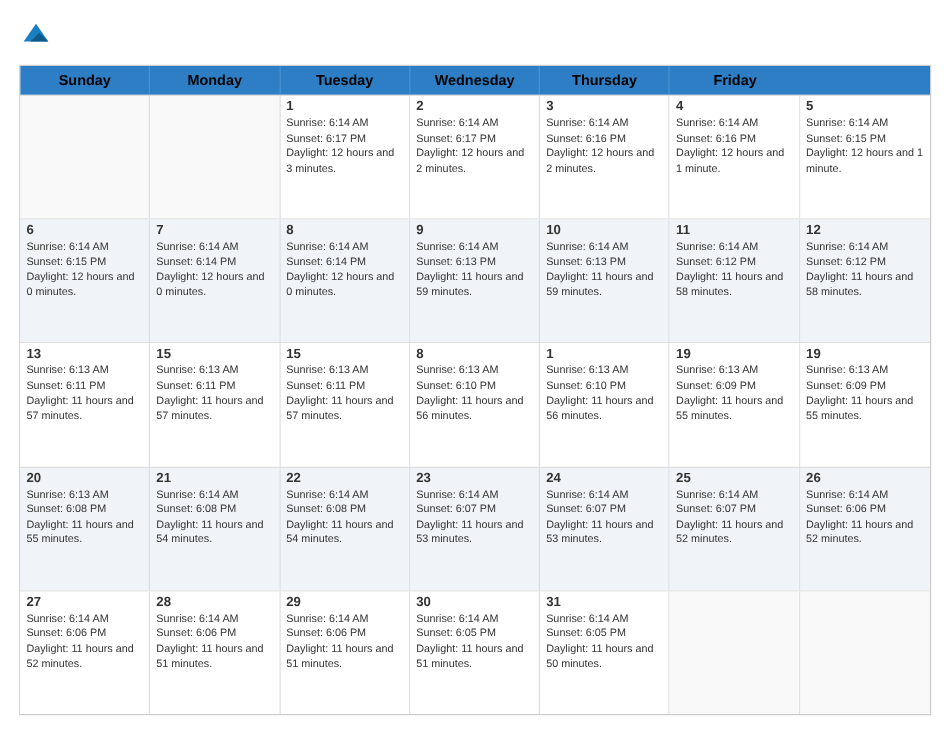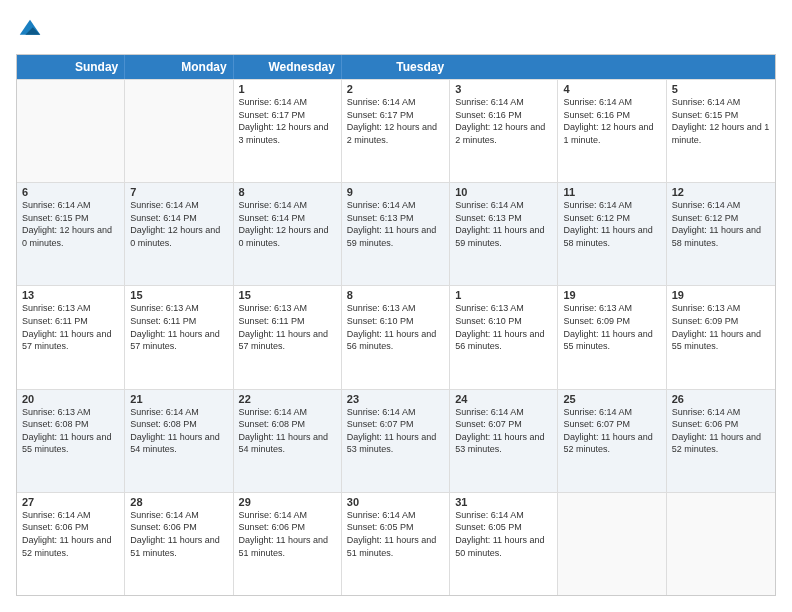--- a/index.html
+++ b/index.html
@@ -61,25 +61,25 @@
       display: flex;
       flex-direction: column;
       border: 1px solid #ccc;
     }
     .cal-header-row {
       display: grid;
       grid-template-columns: repeat(7, 1fr);
       background: #2d7ec4;
     }
     .cal-header-cell {
-      color: #ffffff;
+      color: #000000;
       font-size: 12px;
       font-weight: bold;
       padding: 5px 6px;
-      text-align: right;
+      text-align: center;
       border-right: 1px solid #4a90d0;
     }
     .cal-header-cell:last-child { border-right: none; }
     .cal-body {
       flex: 1;
       display: flex;
       flex-direction: column;
     }
     .cal-row {
       display: grid;
@@ -135,22 +135,24 @@
     <div class="title-block">
       <div class="calendar-title"></div>
       <div class="calendar-subtitle"></div>
     </div>
   </div>
 
   <div class="calendar">
     <div class="cal-header-row">
     <div class="cal-header-cell">Sunday</div>
         <div class="cal-header-cell">Monday</div>
+        <div class="cal-header-cell">Tuesday</div>
         <div class="cal-header-cell">Wednesday</div>
-        <div class="cal-header-cell">Tuesday</div>
+        <div class="cal-header-cell">Thursday</div>
+        <div class="cal-header-cell">Friday</div>
       </div>
     <div class="cal-body">
     <div class="cal-row">
           <div class="cal-cell empty"></div>
           <div class="cal-cell empty"></div>
           <div class="cal-cell">
             <span class="day-num">1</span>
             <div class="cell-info" style="white-space: pre-line;">Sunrise: 6:14 AM
 Sunset: 6:17 PM
 Daylight: 12 hours and 3 minutes.</div>

